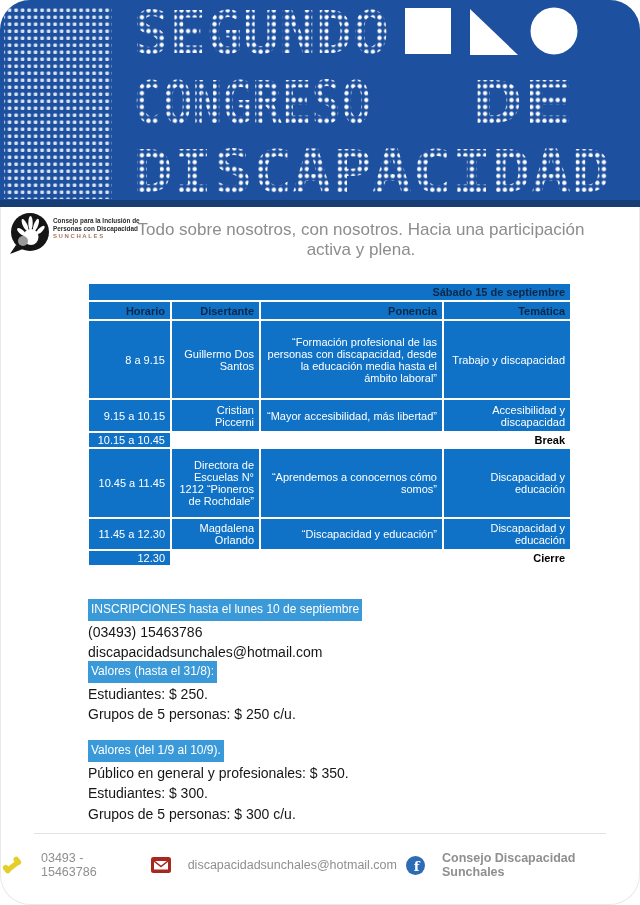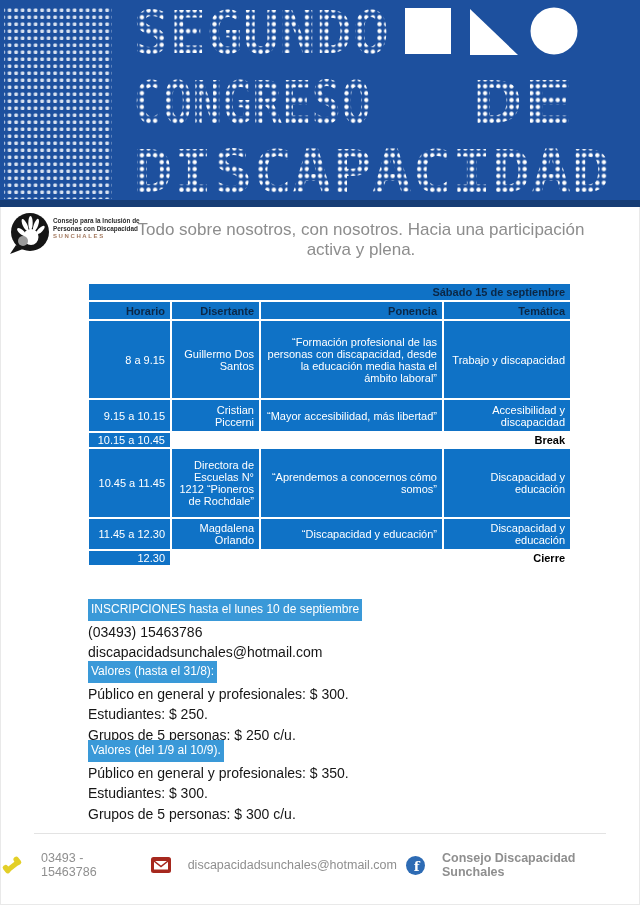--- a/index.html
+++ b/index.html
@@ -1,17 +1,17 @@
 <!DOCTYPE html>
 <html><head>
 <meta charset="utf-8">
 <style>
   html,body { margin:0; padding:0; background:#fff; font-family:"Liberation Sans", sans-serif; }
   .page { position:relative; width:640px; height:905px; background:#ffffff; overflow:hidden;
-          box-shadow: inset 0 0 0 1px #e9e9e9; }
+          box-shadow: inset 0 0 0 1px #e9e9e9; border-radius: 30px; }
 
   
   .banner { position:absolute; top:0; left:0; width:640px; height:207px; }
 
   
   .brandbar { position:absolute; top:209px; left:0; width:640px; height:58px; }
   .logo { position:absolute; top:3px; left:8px; }
   .org-text { position:absolute; top:8px; left:53px; width:95px; }
   .org-line { font-size:6.4px; font-weight:bold; color:#2b2b2b; line-height:7.6px; }
   .org-sub  { font-size:6px; font-weight:bold; color:#a3795f; letter-spacing:1.6px; line-height:8px; }
@@ -148,21 +148,20 @@
   </div>
 
   <div class="textblock" style="top:599px;">
     <span class="hl">INSCRIPCIONES hasta el lunes 10 de septiembre</span>
     <div class="plain">(03493) 15463786</div>
     <div class="plain">discapacidadsunchales@hotmail.com</div>
   </div>
 
   <div class="textblock" style="top:661px;">
     <span class="hl">Valores (hasta el 31/8):</span>
-    <div class="plain">Público en general y profesionales: $ 300.</div>
     <div class="plain">Estudiantes: $ 250.</div>
     <div class="plain">Grupos de 5 personas: $ 250 c/u.</div>
   </div>
 
   <div class="textblock" style="top:740px;">
     <span class="hl">Valores (del 1/9 al 10/9).</span>
     <div class="plain">Público en general y profesionales: $ 350.</div>
     <div class="plain">Estudiantes: $ 300.</div>
     <div class="plain">Grupos de 5 personas: $ 300 c/u.</div>
   </div>

